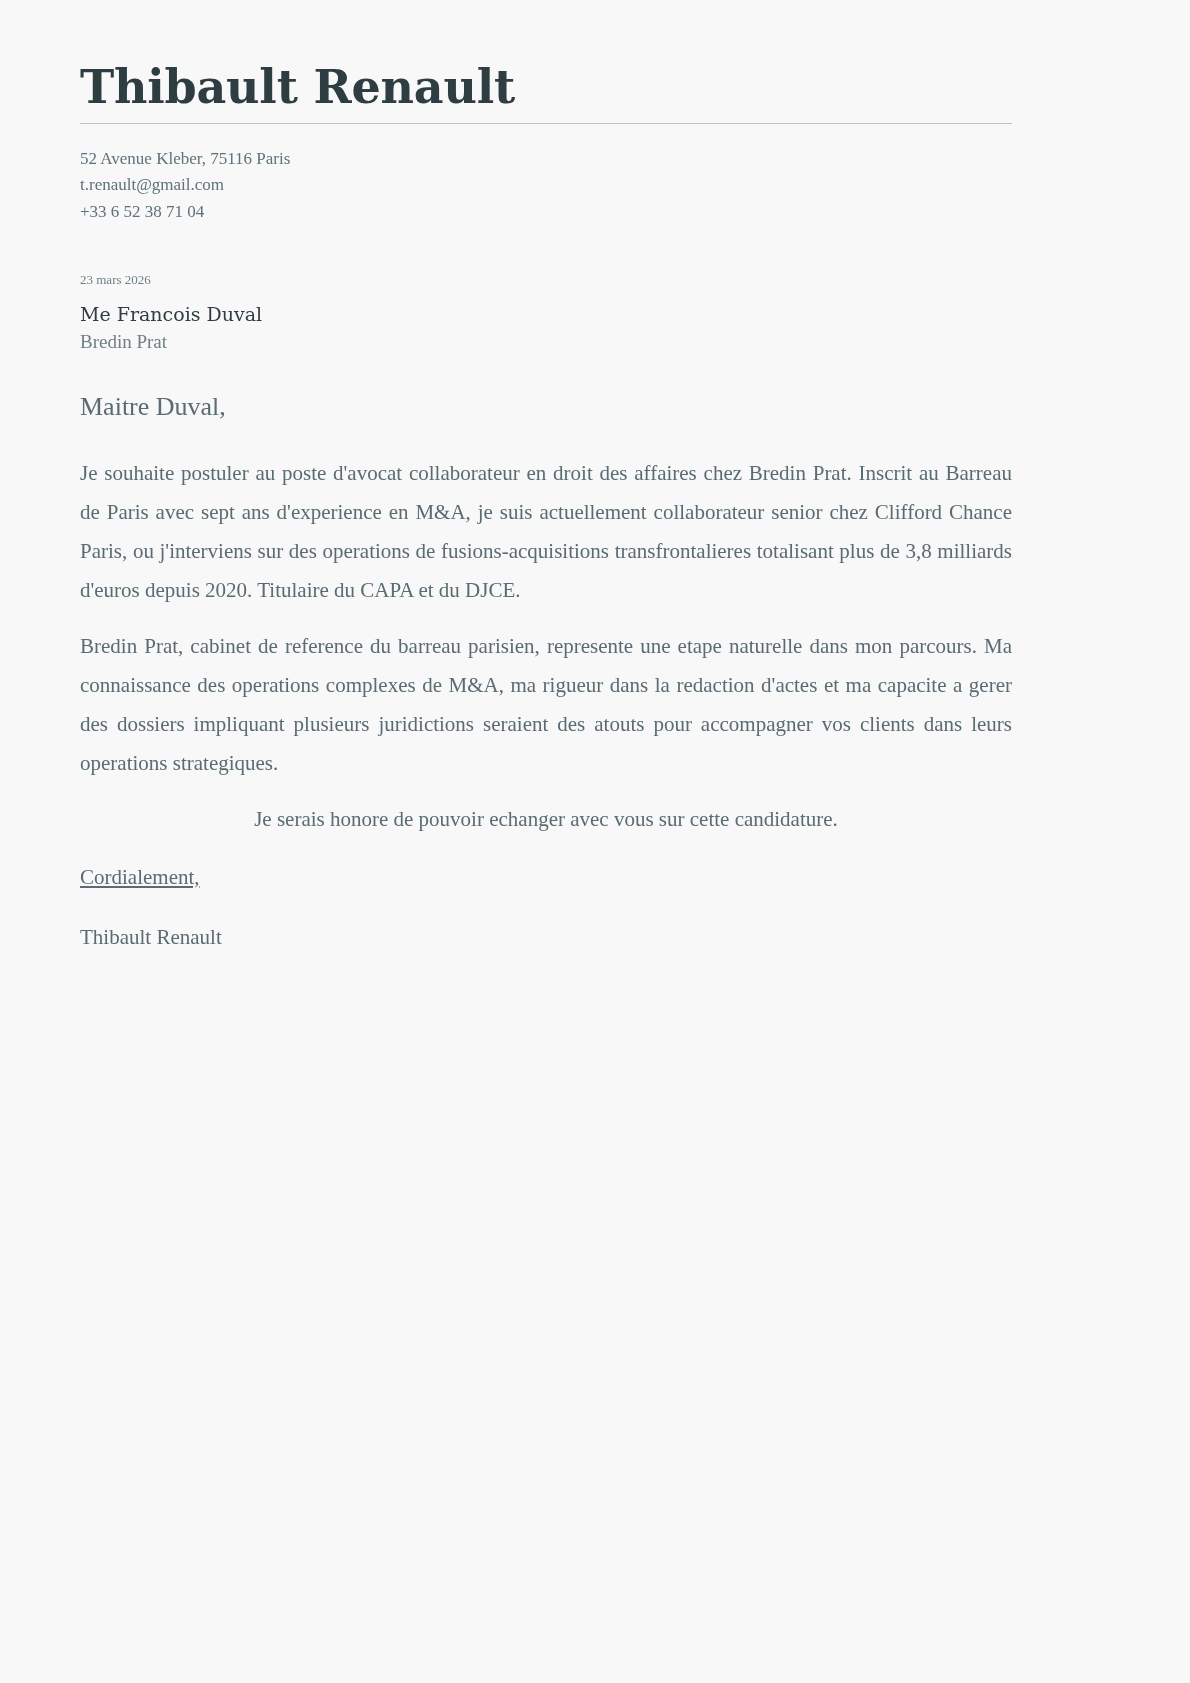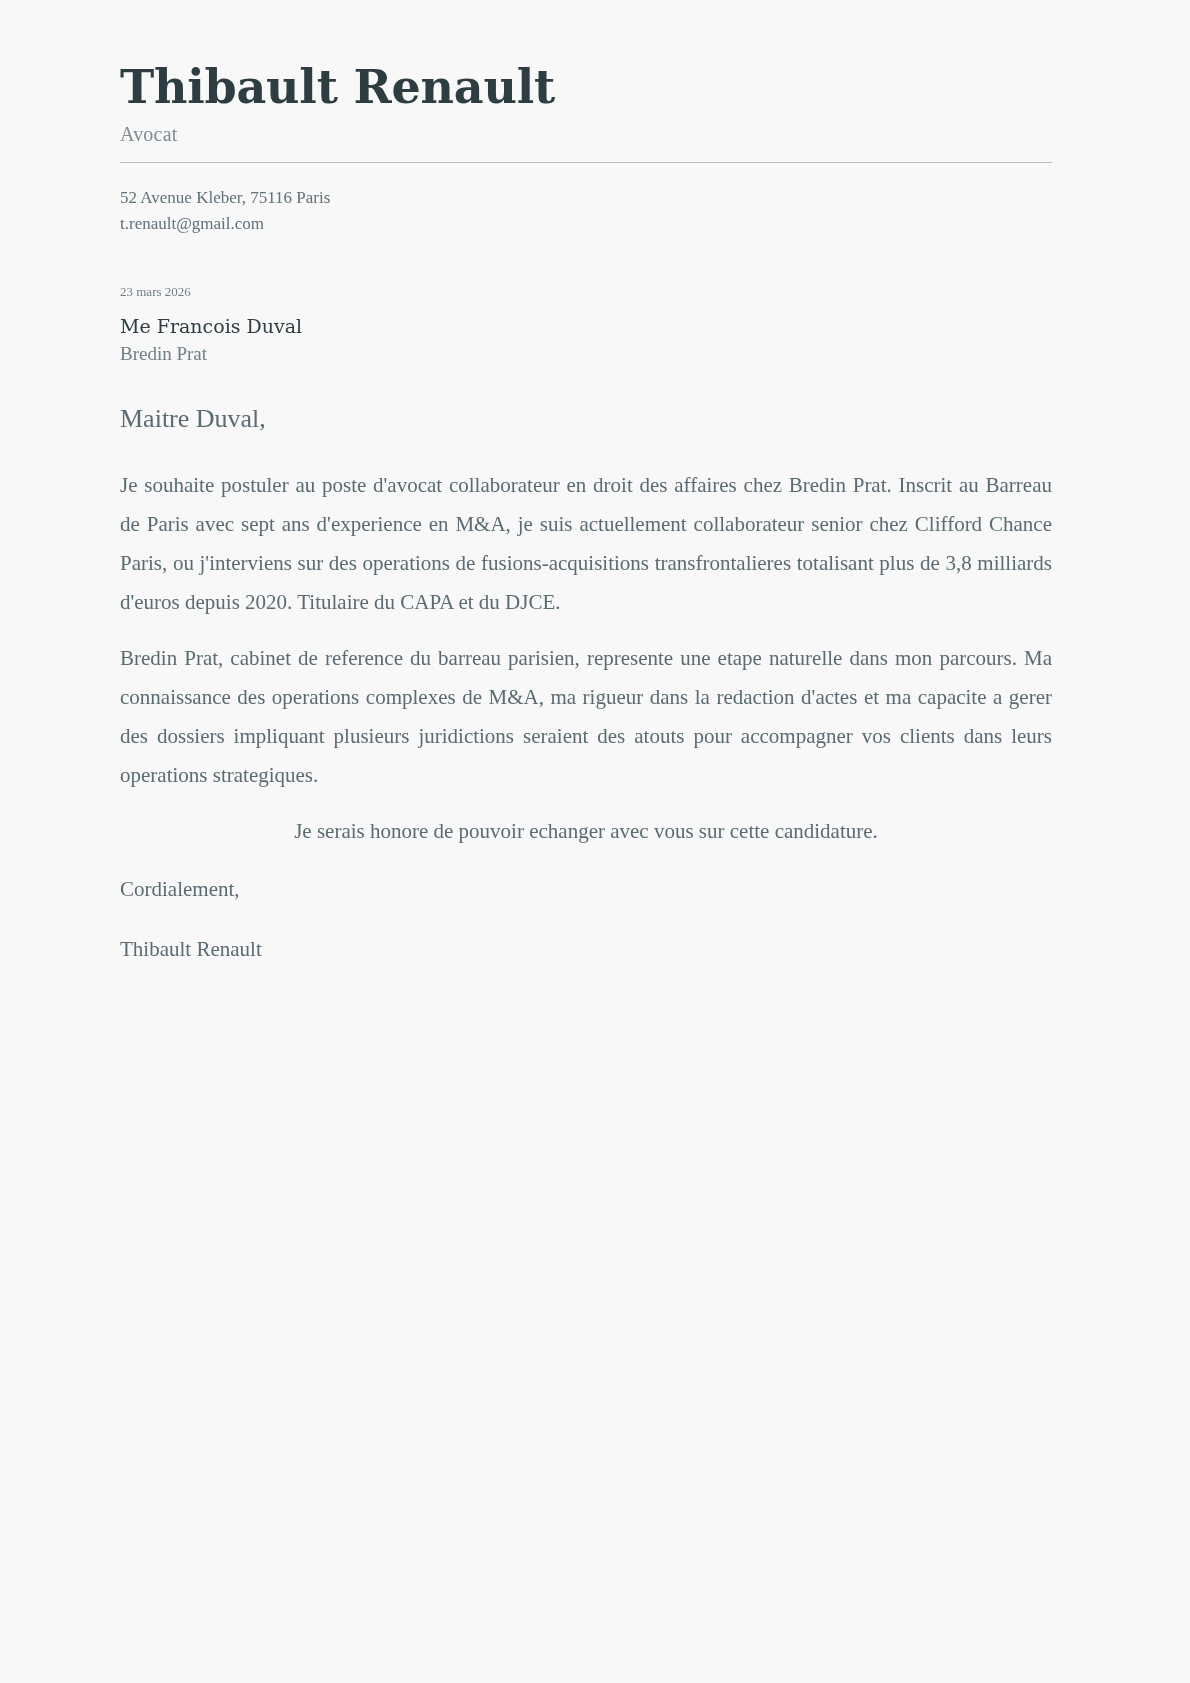--- a/index.html
+++ b/index.html
@@ -10,21 +10,21 @@
   body {
     width: 1190px;
     min-height: 1683px;
     font-family: "Liberation Serif", "DejaVu Serif", serif;
     -webkit-font-smoothing: antialiased;
   }
   .page {
     width: 1068px;
     min-height: 1683px;
     box-sizing: border-box;
-    padding: 62px 168px 0 120px;
+    padding: 62px 168px 0 80px;
     background: #f7f8f7;
   }
   .name {
     font-family: "DejaVu Serif", "Liberation Serif", serif;
     font-weight: bold;
     font-size: 46px;
     line-height: 1.1;
     color: #2e3d42;
     letter-spacing: -0.2px;
     margin: 0 0 10px 0;
@@ -83,41 +83,42 @@
     width: 932px;
   }
   .body-par.last-of-block {
     text-align: center;
   }
   .closing {
     font-size: 21px;
     color: #5a6b73;
     margin: 22px 0 0 0;
     line-height: 1.6;
+    text-decoration: underline;
   }
   .signature {
     font-size: 21px;
     color: #5a6b73;
     margin: 26px 0 0 0;
     line-height: 1.6;
   }
 </style>
 </head>
 <body>
 
 <div class="page">
 
   <h1 class="name">Thibault Renault</h1>
-  <div class="role">Avocat</div>
 
   <hr class="divider">
 
   <div class="contact">
     <div>52 Avenue Kleber, 75116 Paris</div>
     <div>t.renault@gmail.com</div>
+    <div>+33 6 52 38 71 04</div>
   </div>
 
   <div class="date">23 mars 2026</div>
   <div class="recipient-name">Me Francois Duval</div>
   <div class="recipient-company">Bredin Prat</div>
 
   <div class="salutation">Maitre Duval,</div>
 
   <p class="body-par">Je souhaite postuler au poste d'avocat collaborateur en droit des affaires chez Bredin Prat. Inscrit au Barreau de Paris avec sept ans d'experience en M&amp;A, je suis actuellement collaborateur senior chez Clifford Chance Paris, ou j'interviens sur des operations de fusions-acquisitions transfrontalieres totalisant plus de 3,8 milliards d'euros depuis 2020. Titulaire du CAPA et du DJCE.</p>
   <p class="body-par">Bredin Prat, cabinet de reference du barreau parisien, represente une etape naturelle dans mon parcours. Ma connaissance des operations complexes de M&amp;A, ma rigueur dans la redaction d'actes et ma capacite a gerer des dossiers impliquant plusieurs juridictions seraient des atouts pour accompagner vos clients dans leurs operations strategiques.</p>

